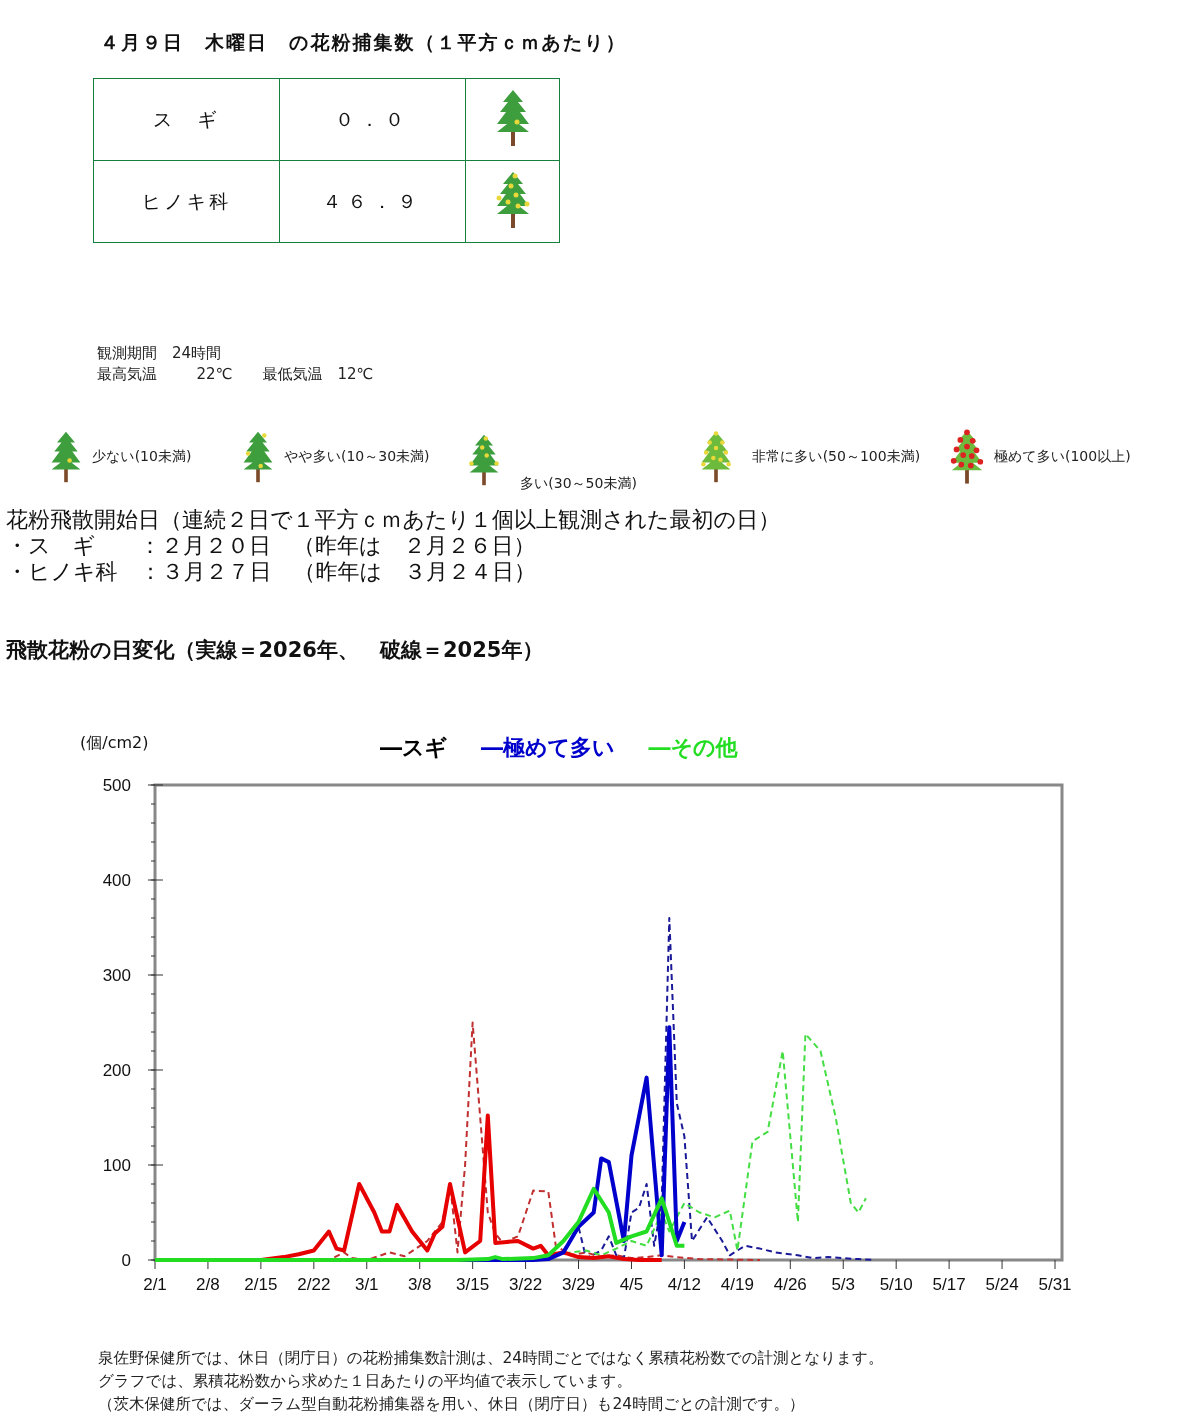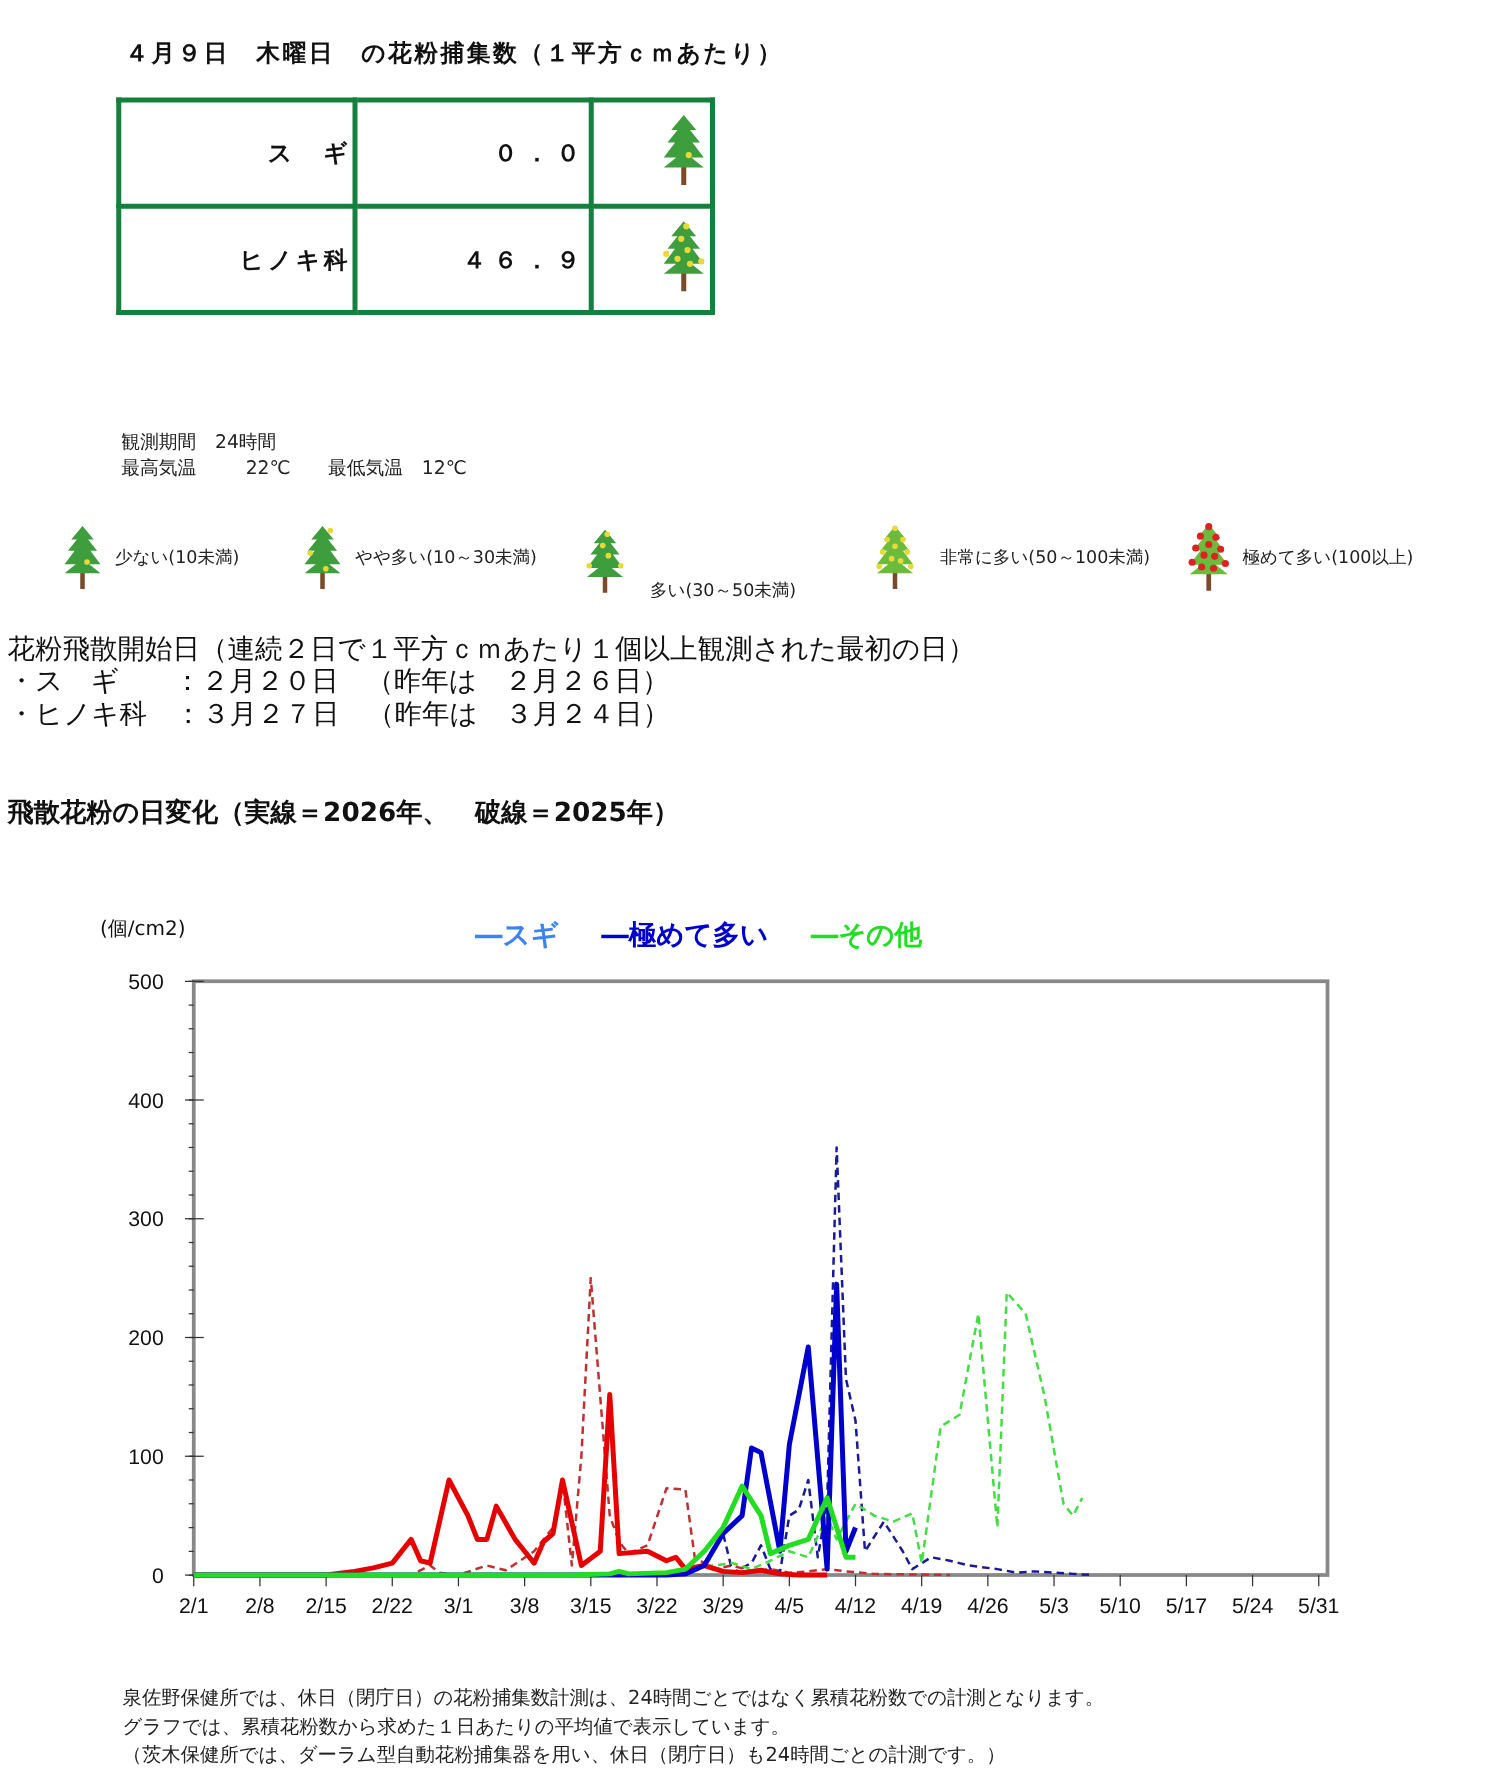--- a/index.html
+++ b/index.html
@@ -1,27 +1,27 @@
 <!DOCTYPE html>
 <html><head>
 <meta charset="utf-8">
 <style>
   html, body { margin: 0; padding: 0; background: #ffffff; }
   body { width: 1200px; height: 1422px; position: relative; overflow: hidden;
          font-family: "DejaVu Sans", "Liberation Sans", sans-serif; color: #111; }
   .abs { position: absolute; }
   .title { left: 100px; top: 30px; font-size: 19px; font-weight: bold; letter-spacing: 2px; }
   table.counts { position: absolute; left: 93px; top: 78px; border-collapse: collapse; }
-  table.counts td { border: 4px solid #15803d; height: 79px; text-align: right; vertical-align: middle;
-                    font-weight: bold; font-size: 19px; letter-spacing: 3px; }
+  table.counts td { border: 1px solid #15803d; height: 79px; text-align: center; vertical-align: middle;
+                    font-weight: normal; font-size: 19px; letter-spacing: 3px; }
   table.counts td.name { width: 183px; }
   table.counts td.val { width: 183px; letter-spacing: 6px; }
   table.counts td.icon { width: 91px; }
   .obs { left: 97px; top: 343px; font-size: 15px; line-height: 21px; color: #222; white-space: pre; }
-  .legend-item { position: absolute; top: 416px; display: flex; align-items: center; font-size: 14px; color: #222; }
+  .legend-item { position: absolute; top: 427px; display: flex; align-items: center; font-size: 14px; color: #222; }
   .legend-item svg { margin-right: 8px; }
   .start-block { left: 6px; top: 507px; font-size: 22px; line-height: 26px; color: #111; white-space: pre; }
   .chart-title { left: 6px; top: 636px; font-size: 21px; font-weight: bold; white-space: pre; }
   .unit { left: 80px; top: 733px; font-size: 16px; }
   .series-legend { left: 380px; top: 733px; font-size: 22px; font-weight: bold; display: flex; gap: 34px; }
   .footer { left: 98px; top: 1347px; font-size: 15.5px; line-height: 23px; color: #222; white-space: pre; }
   svg text { font-family: "Liberation Sans", "DejaVu Sans", sans-serif; }
 </style>
 </head>
 <body>
@@ -135,21 +135,21 @@
 
 <div class="abs start-block"><span>花粉飛散開始日（連続２日で１平方ｃｍあたり１個以上観測された最初の日）</span>
 <span>・ス　ギ　　</span><span>：２月２０日</span>　<span>（昨年は　２月２６日）</span>
 <span>・ヒノキ科　</span><span>：３月２７日</span>　<span>（昨年は　３月２４日）</span></div>
 
 <div class="abs chart-title">飛散花粉の日変化（実線＝2026年、　破線＝2025年）</div>
 
 <div class="abs unit">(個/cm2)</div>
 
 <div class="abs series-legend">
-  <span style="color:#3b82f6">―スギ</span>
+  <span style="color:#000000">―スギ</span>
   <span style="color:#0000cc">―極めて多い</span>
   <span style="color:#22dd22">―その他</span>
 </div>
 
 <svg id="chart" class="abs" style="left:0;top:770px;" width="1200" height="540">
   <g id="axes">
       <rect x="155" y="15" width="907" height="475" fill="none" stroke="#888" stroke-width="3"></rect>
       <line x1="151" x2="155" y1="490" y2="490" stroke="#333" stroke-width="1"></line>
       <line x1="151" x2="155" y1="471" y2="471" stroke="#333" stroke-width="1"></line>
       <line x1="151" x2="155" y1="452" y2="452" stroke="#333" stroke-width="1"></line>

